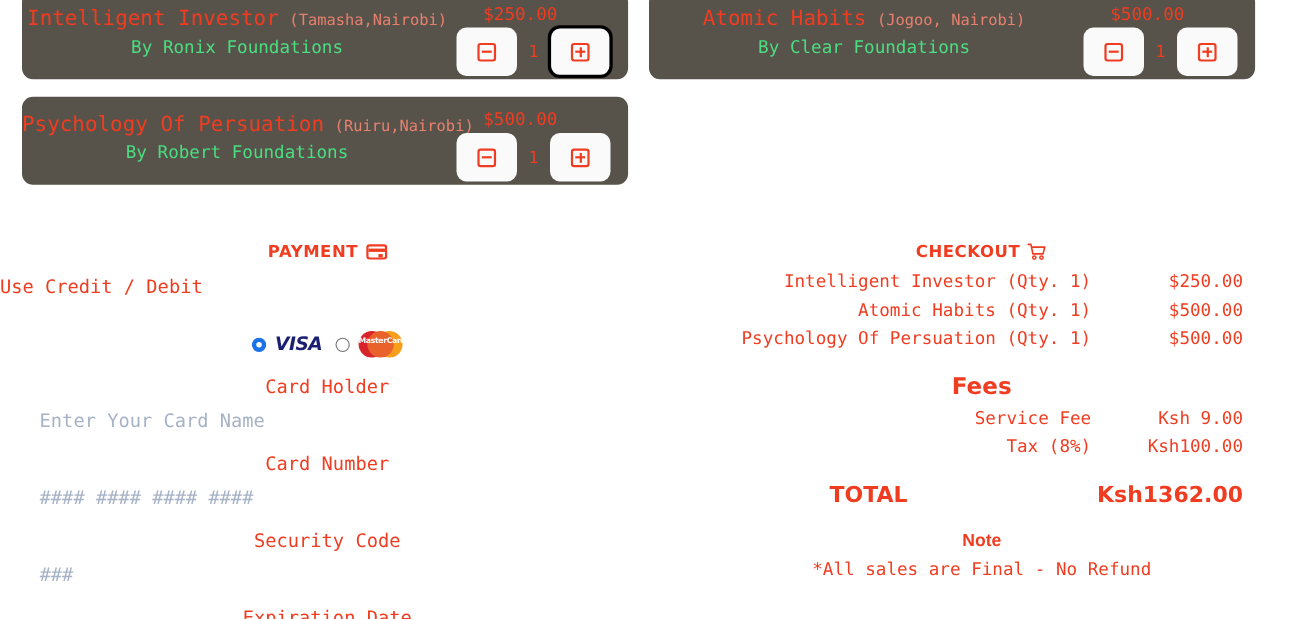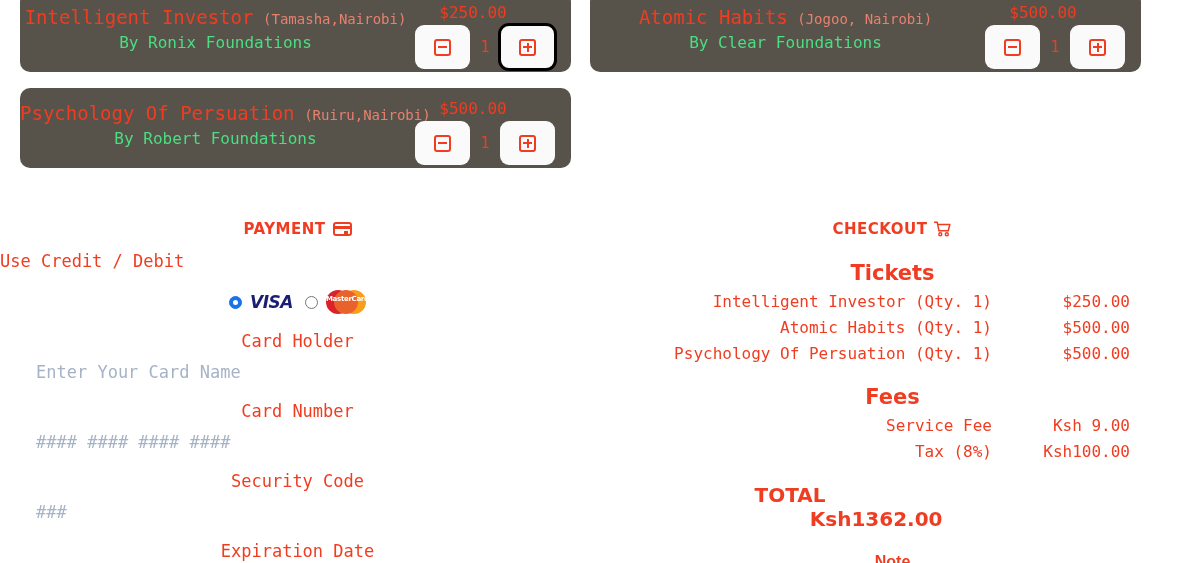--- a/index.html
+++ b/index.html
@@ -169,21 +169,21 @@
     text-align: left;
     color: #f03c20;
     font-size: 17px;
     margin-top: 12px;
   }
   .pay-options {
     display: flex;
     align-items: center;
     justify-content: center;
     gap: 8px;
-    margin-top: 20px;
+    margin-top: 31px;
     height: 22px;
   }
   .radio {
     width: 13px; height: 13px;
     border-radius: 50%;
     border: 1px solid #767676;
     background: #fff;
     display: inline-block;
     position: relative;
     cursor: pointer;
@@ -273,28 +273,27 @@
     color: #f03c20;
     font-size: 16px;
     margin-top: 7px;
     padding: 0 60px 0 0;
   }
   .co-name { flex: 1; text-align: right; padding-right: 28px; }
   .co-val  { width: 110px; text-align: right; }
 
   .co-total {
     display: flex;
-    align-items: center;
+    align-items: flex-start;
     color: #f03c20;
     font-family: "DejaVu Sans", "Liberation Sans", sans-serif;
     font-weight: bold;
     font-size: 20px;
     margin-top: 22px;
     padding: 0 60px 0 0;
-    flex-direction: column;
   }
   .co-total .co-name { text-align: right; padding-right: 145px; }
   .co-total .co-val { width: 160px; }
 
   .note-title {
     text-align: center;
     color: #f03c20;
     font-family: Liberation Sans, sans-serif;
     font-weight: bold;
     font-size: 16px;
@@ -416,21 +415,20 @@
         <span>CHECKOUT</span>
         <span class="cart-icon">
           <svg width="18" height="16" viewBox="0 0 18 16">
             <path d="M0.5 1.2 H3.2 L5 9.8 H14.2 L15.8 3.6 H4.0" fill="none" stroke="#f03c20" stroke-width="1.5" stroke-linejoin="round" stroke-linecap="round"></path>
             <circle cx="6.3" cy="13.2" r="1.5" fill="none" stroke="#f03c20" stroke-width="1.4"></circle>
             <circle cx="12.8" cy="13.2" r="1.5" fill="none" stroke="#f03c20" stroke-width="1.4"></circle>
           </svg>
         </span>
       </div>
 
-      <div class="co-block-title">Tickets</div>
 
       <div class="co-line">
         <span class="co-name">Intelligent Investor (Qty. 1)</span>
         <span class="co-val">$250.00</span>
       </div>
       <div class="co-line">
         <span class="co-name">Atomic Habits (Qty. 1)</span>
         <span class="co-val">$500.00</span>
       </div>
       <div class="co-line">

